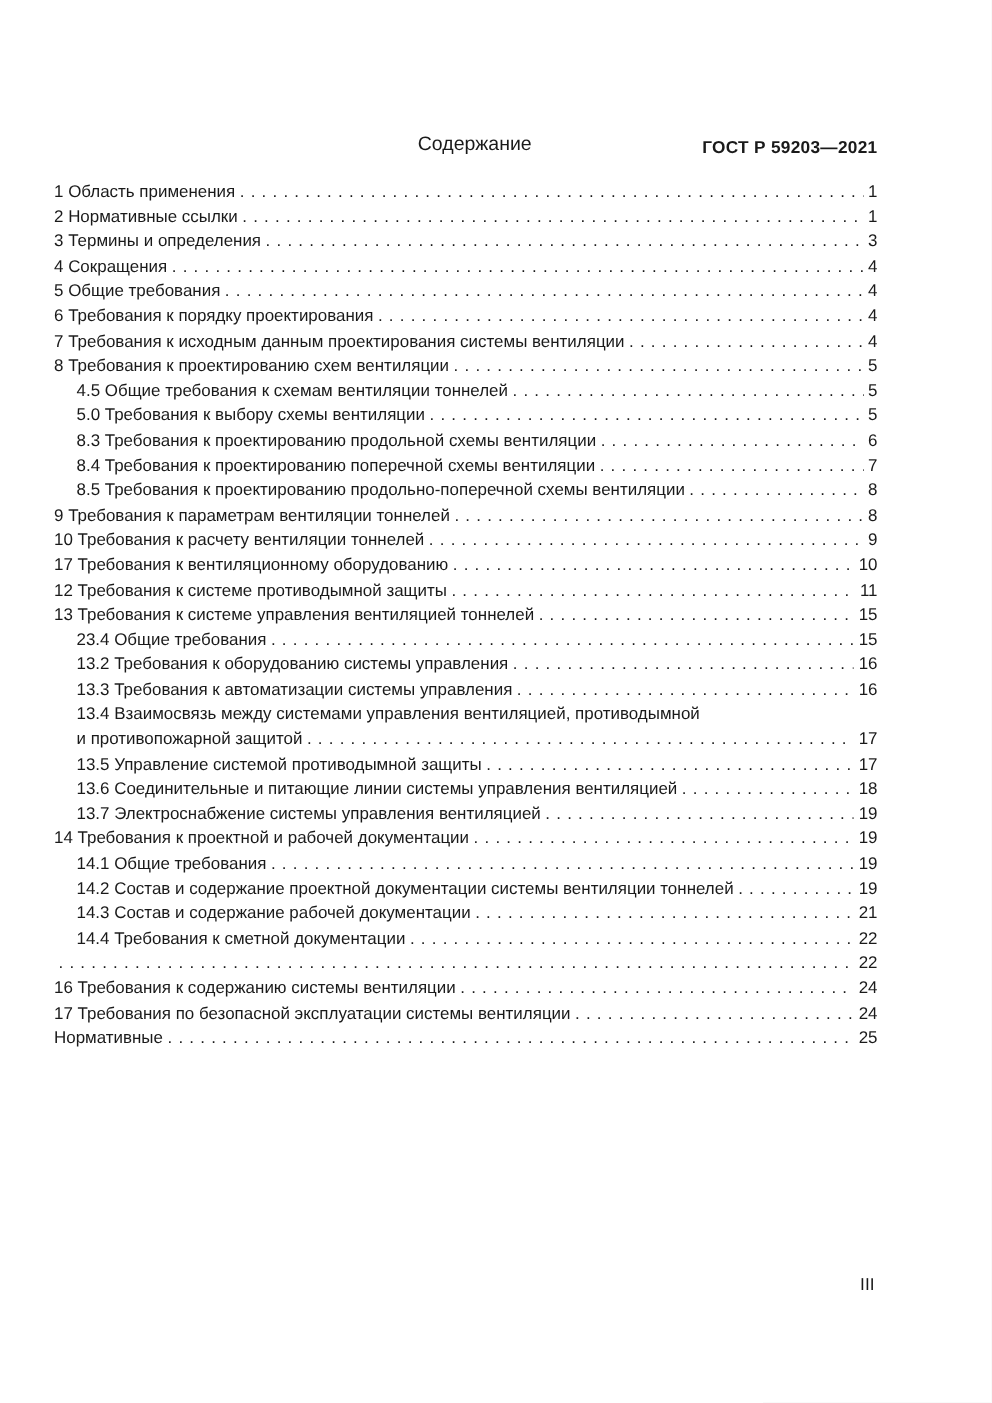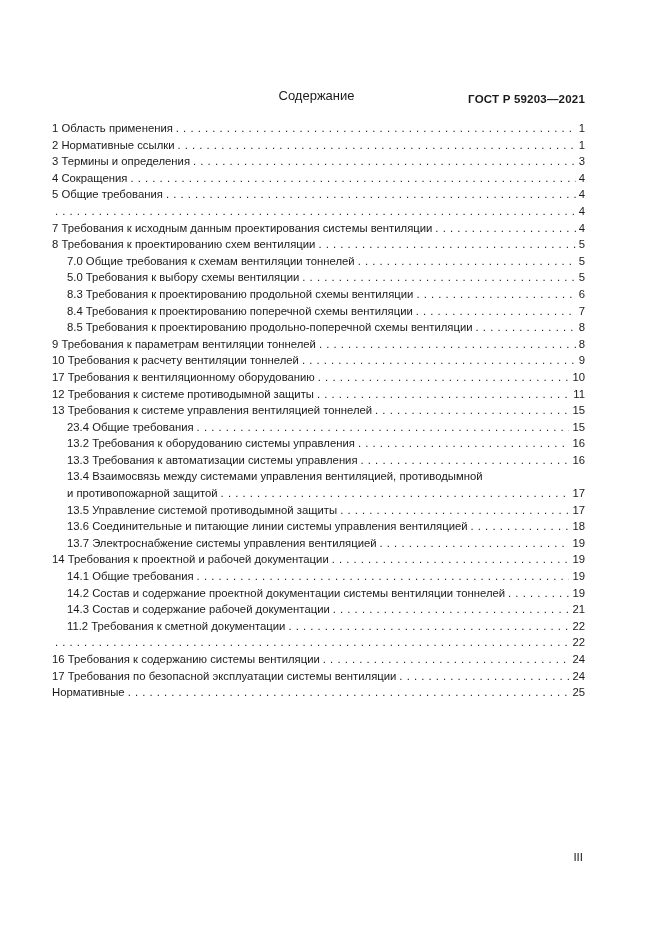--- a/index.html
+++ b/index.html
@@ -34,21 +34,21 @@
     top: 88px;
     left: 48px;
     right: 76px;
     text-align: center;
     font-size: 13px;
     font-weight: normal;
   }
   .toc {
     position: absolute;
     top: 120px;
-    left: 52px;
+    left: 36px;
     right: 76px;
     font-size: 11.3px;
     line-height: 16.6px;
   }
   .toc-entry.indent {
     padding-left: 15px;
   }
   .entry-row {
     display: flex;
     align-items: baseline;
@@ -119,41 +119,42 @@
       </div>
       <div class="toc-entry">
         <div class="entry-row">
           <span class="toc-text">5 Общие требования</span>
           <span class="dots">. . . . . . . . . . . . . . . . . . . . . . . . . . . . . . . . . . . . . . . . . . . . . . . . . . . . . . . . . . . . . . . . . . . . . . . . . . . . . . . . . . . . . . . . . . . . . . . . . . . . . . . . . . . . . . . . . . . . . . . . . . . . . . . . . . . . . . . . . . . . . . . . . . . . . . . . . . . . . . . . . . . . . . . . . . . . . . . . . . . . . . . . . . . . . . . . . . . . . . . . </span>
           <span class="pageno">4</span>
         </div>
       </div>
       <div class="toc-entry">
         <div class="entry-row">
+          <span class="toc-text">6 Требования к порядку проектирования</span>
           <span class="dots">. . . . . . . . . . . . . . . . . . . . . . . . . . . . . . . . . . . . . . . . . . . . . . . . . . . . . . . . . . . . . . . . . . . . . . . . . . . . . . . . . . . . . . . . . . . . . . . . . . . . . . . . . . . . . . . . . . . . . . . . . . . . . . . . . . . . . . . . . . . . . . . . . . . . . . . . . . . . . . . . . . . . . . . . . . . . . . . . . . . . . . . . . . . . . . . . . . . . . . . . </span>
           <span class="pageno">4</span>
         </div>
       </div>
       <div class="toc-entry">
         <div class="entry-row">
           <span class="toc-text">7 Требования к исходным данным проектирования системы вентиляции</span>
           <span class="dots">. . . . . . . . . . . . . . . . . . . . . . . . . . . . . . . . . . . . . . . . . . . . . . . . . . . . . . . . . . . . . . . . . . . . . . . . . . . . . . . . . . . . . . . . . . . . . . . . . . . . . . . . . . . . . . . . . . . . . . . . . . . . . . . . . . . . . . . . . . . . . . . . . . . . . . . . . . . . . . . . . . . . . . . . . . . . . . . . . . . . . . . . . . . . . . . . . . . . . . . . </span>
           <span class="pageno">4</span>
         </div>
       </div>
       <div class="toc-entry">
         <div class="entry-row">
           <span class="toc-text">8 Требования к проектированию схем вентиляции</span>
           <span class="dots">. . . . . . . . . . . . . . . . . . . . . . . . . . . . . . . . . . . . . . . . . . . . . . . . . . . . . . . . . . . . . . . . . . . . . . . . . . . . . . . . . . . . . . . . . . . . . . . . . . . . . . . . . . . . . . . . . . . . . . . . . . . . . . . . . . . . . . . . . . . . . . . . . . . . . . . . . . . . . . . . . . . . . . . . . . . . . . . . . . . . . . . . . . . . . . . . . . . . . . . . </span>
           <span class="pageno">5</span>
         </div>
       </div>
       <div class="toc-entry indent">
         <div class="entry-row">
-          <span class="toc-text">7.0 Общие требования к схемам вентиляции тоннелей</span>
+          <span class="toc-text">4.5 Общие требования к схемам вентиляции тоннелей</span>
           <span class="dots">. . . . . . . . . . . . . . . . . . . . . . . . . . . . . . . . . . . . . . . . . . . . . . . . . . . . . . . . . . . . . . . . . . . . . . . . . . . . . . . . . . . . . . . . . . . . . . . . . . . . . . . . . . . . . . . . . . . . . . . . . . . . . . . . . . . . . . . . . . . . . . . . . . . . . . . . . . . . . . . . . . . . . . . . . . . . . . . . . . . . . . . . . . . . . . . . . . . . . . . . </span>
           <span class="pageno">5</span>
         </div>
       </div>
       <div class="toc-entry indent">
         <div class="entry-row">
           <span class="toc-text">5.0 Требования к выбору схемы вентиляции</span>
           <span class="dots">. . . . . . . . . . . . . . . . . . . . . . . . . . . . . . . . . . . . . . . . . . . . . . . . . . . . . . . . . . . . . . . . . . . . . . . . . . . . . . . . . . . . . . . . . . . . . . . . . . . . . . . . . . . . . . . . . . . . . . . . . . . . . . . . . . . . . . . . . . . . . . . . . . . . . . . . . . . . . . . . . . . . . . . . . . . . . . . . . . . . . . . . . . . . . . . . . . . . . . . . </span>
           <span class="pageno">5</span>
         </div>
@@ -287,21 +288,21 @@
       </div>
       <div class="toc-entry indent">
         <div class="entry-row">
           <span class="toc-text">14.3 Состав и содержание рабочей документации</span>
           <span class="dots">. . . . . . . . . . . . . . . . . . . . . . . . . . . . . . . . . . . . . . . . . . . . . . . . . . . . . . . . . . . . . . . . . . . . . . . . . . . . . . . . . . . . . . . . . . . . . . . . . . . . . . . . . . . . . . . . . . . . . . . . . . . . . . . . . . . . . . . . . . . . . . . . . . . . . . . . . . . . . . . . . . . . . . . . . . . . . . . . . . . . . . . . . . . . . . . . . . . . . . . . </span>
           <span class="pageno">21</span>
         </div>
       </div>
       <div class="toc-entry indent">
         <div class="entry-row">
-          <span class="toc-text">11.2 Требования к сметной документации</span>
+          <span class="toc-text">14.4 Требования к сметной документации</span>
           <span class="dots">. . . . . . . . . . . . . . . . . . . . . . . . . . . . . . . . . . . . . . . . . . . . . . . . . . . . . . . . . . . . . . . . . . . . . . . . . . . . . . . . . . . . . . . . . . . . . . . . . . . . . . . . . . . . . . . . . . . . . . . . . . . . . . . . . . . . . . . . . . . . . . . . . . . . . . . . . . . . . . . . . . . . . . . . . . . . . . . . . . . . . . . . . . . . . . . . . . . . . . . . </span>
           <span class="pageno">22</span>
         </div>
       </div>
       <div class="toc-entry">
         <div class="entry-row">
           <span class="dots">. . . . . . . . . . . . . . . . . . . . . . . . . . . . . . . . . . . . . . . . . . . . . . . . . . . . . . . . . . . . . . . . . . . . . . . . . . . . . . . . . . . . . . . . . . . . . . . . . . . . . . . . . . . . . . . . . . . . . . . . . . . . . . . . . . . . . . . . . . . . . . . . . . . . . . . . . . . . . . . . . . . . . . . . . . . . . . . . . . . . . . . . . . . . . . . . . . . . . . . . </span>
           <span class="pageno">22</span>
         </div>
       </div>

